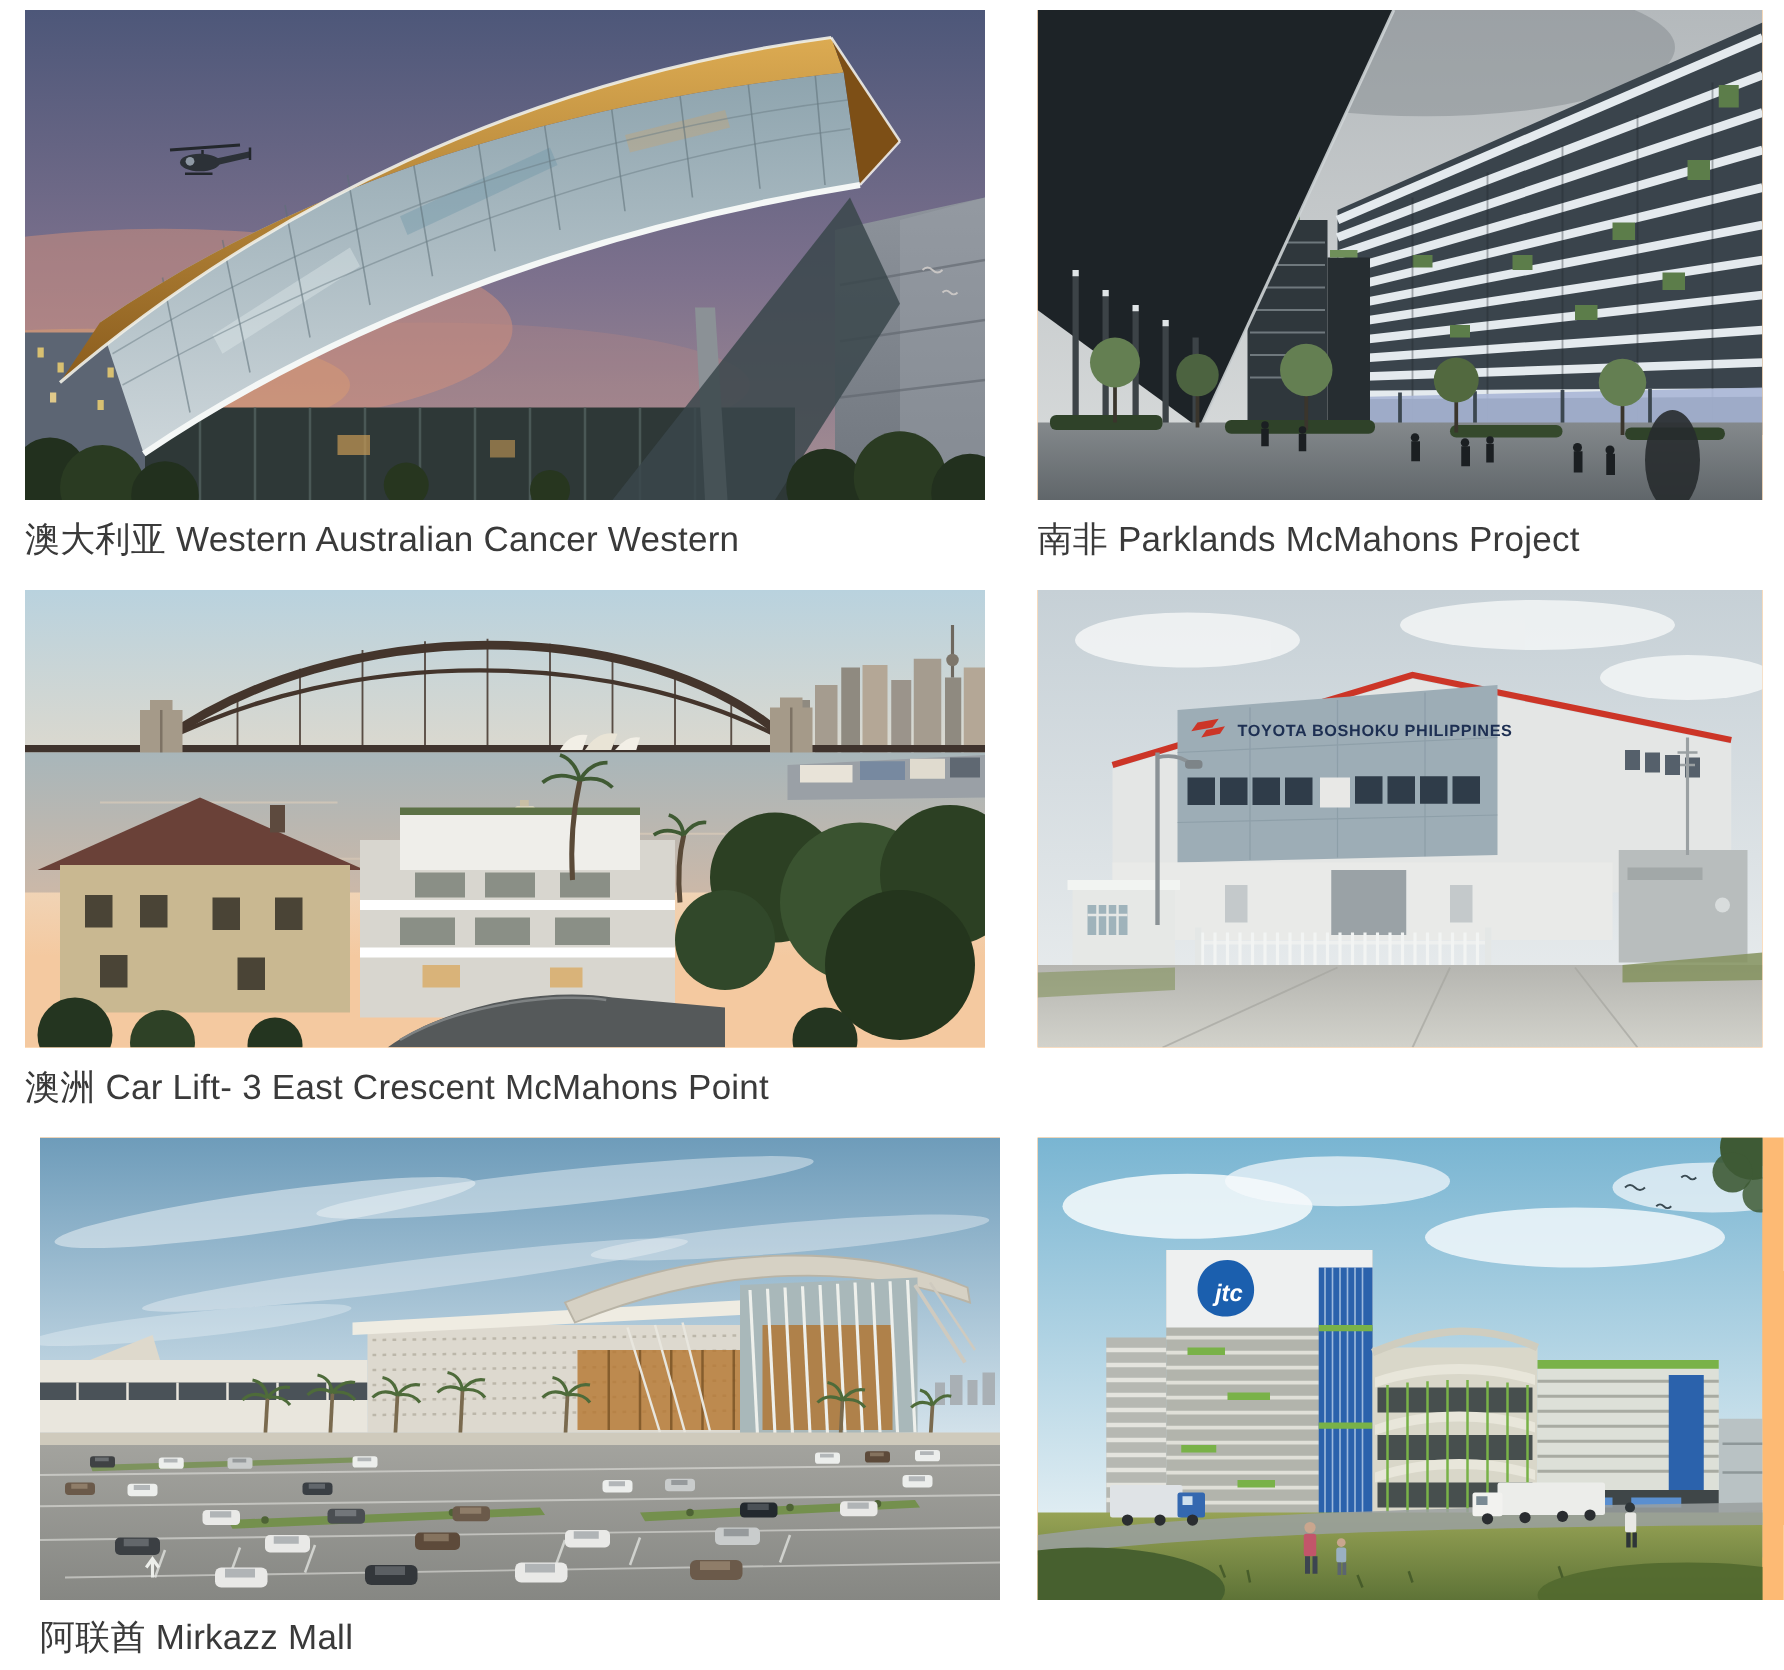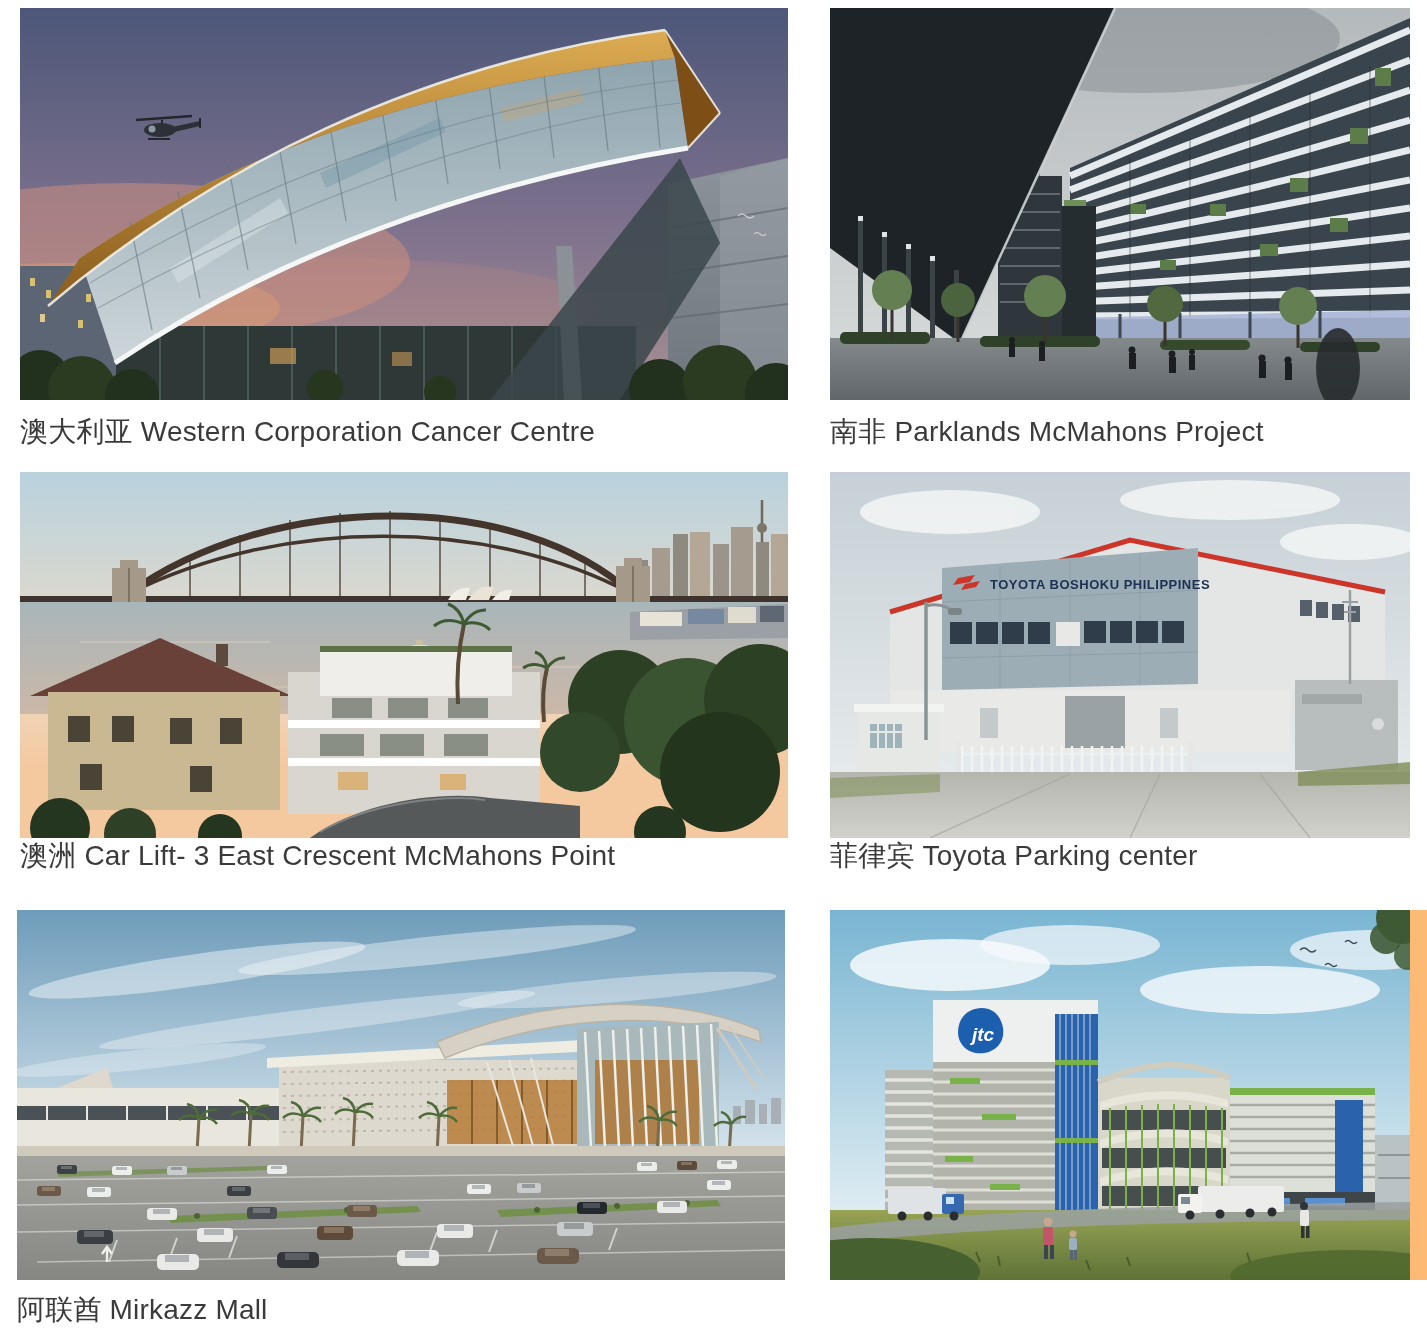--- a/index.html
+++ b/index.html
@@ -4,21 +4,21 @@
 <style>
   html,body{margin:0;padding:0;background:#ffffff;}
   body{width:1427px;height:1336px;position:relative;overflow:hidden;
        font-family:"Liberation Sans","DejaVu Sans",sans-serif;}
   .card{position:absolute;margin:0;}
   .photo{display:block;overflow:hidden;background:#fdba74;}
   .photo svg{display:block;}
   figcaption{color:#3a3a3a;font-size:28px;line-height:1.25;letter-spacing:.2px;
              font-weight:400;white-space:nowrap;}
   .cap-r1{margin-top:14px;}
-  .cap-r2{margin-top:0;}
+  .cap-r2{margin-top:14px;}
   .cap-r3{margin-top:12px;}
 </style>
 </head>
 <body>
 
 <figure class="card" style="left:20px;top:8px;width:768px">
   <div class="photo" style="width:768px;height:392px">
     <svg width="768" height="392" viewBox="0 0 768 392">
       <defs>
         <linearGradient id="sky1" x1="0" y1="0" x2="0" y2="1">
@@ -123,21 +123,21 @@
           <circle cx="756" cy="386" r="31"></circle>
         <circle cx="305" cy="380" r="18" fill="#27361f"></circle>
           <circle cx="420" cy="384" r="16" fill="#27361f"></circle>
       </g>
       <g stroke="#d8d3cf" stroke-width="1.5" fill="none" opacity=".8">
         <path d="M718,208 q4,-4 8,0 q4,4 8,0"></path>
           <path d="M734,226 q3,-3 6,0 q3,3 6,0"></path>
       </g>
     </svg>
   </div>
-  <figcaption class="cap-r1">澳大利亚 Western Corporation Cancer Centre</figcaption>
+  <figcaption class="cap-r1">澳大利亚 Western Australian Cancer Western</figcaption>
 </figure>
 
 <figure class="card" style="left:830px;top:8px;width:580px">
   <div class="photo" style="width:580px;height:392px">
     <svg width="580" height="392" viewBox="0 0 580 392">
       <defs>
         <linearGradient id="sky2" x1="0" y1="0" x2="0" y2="1">
           <stop offset="0" stop-color="#b4b9bc"></stop>
             <stop offset="1" stop-color="#dadddd"></stop>
         </linearGradient>
@@ -512,24 +512,23 @@
       <g>
         <rect x="0" y="300" width="580" height="66" fill="url(#pave4)"></rect>
         <line x1="100" y1="366" x2="240" y2="302" stroke="#a6a6a0" stroke-width="1.5" opacity=".7"></line>
         <line x1="300" y1="366" x2="330" y2="302" stroke="#a6a6a0" stroke-width="1.5" opacity=".7"></line>
         <line x1="480" y1="366" x2="430" y2="302" stroke="#a6a6a0" stroke-width="1.5" opacity=".7"></line>
         <polygon points="468,300 580,290 580,312 468,314" fill="#84925e" opacity=".85"></polygon>
         <polygon points="0,306 110,302 110,320 0,326" fill="#84925e" opacity=".6"></polygon>
       </g>
     </svg>
   </div>
-  <figcaption class="cap-r2">菲律宾 Toyota Parking center</figcaption>
 </figure>
 
-<figure class="card" style="left:17px;top:910px;width:628px">
+<figure class="card" style="left:32px;top:910px;width:628px">
   <div class="photo" style="width:768px;height:370px">
     <svg width="768" height="370" viewBox="0 0 768 370">
       <defs>
         <linearGradient id="sky5" x1="0" y1="0" x2="0" y2="1">
           <stop offset="0" stop-color="#6e9cba"></stop>
             <stop offset="1" stop-color="#d6e4ec"></stop>
         </linearGradient>
         <linearGradient id="lot5" x1="0" y1="0" x2="0" y2="1">
           <stop offset="0" stop-color="#a3a39e"></stop>
             <stop offset="1" stop-color="#868783"></stop>

